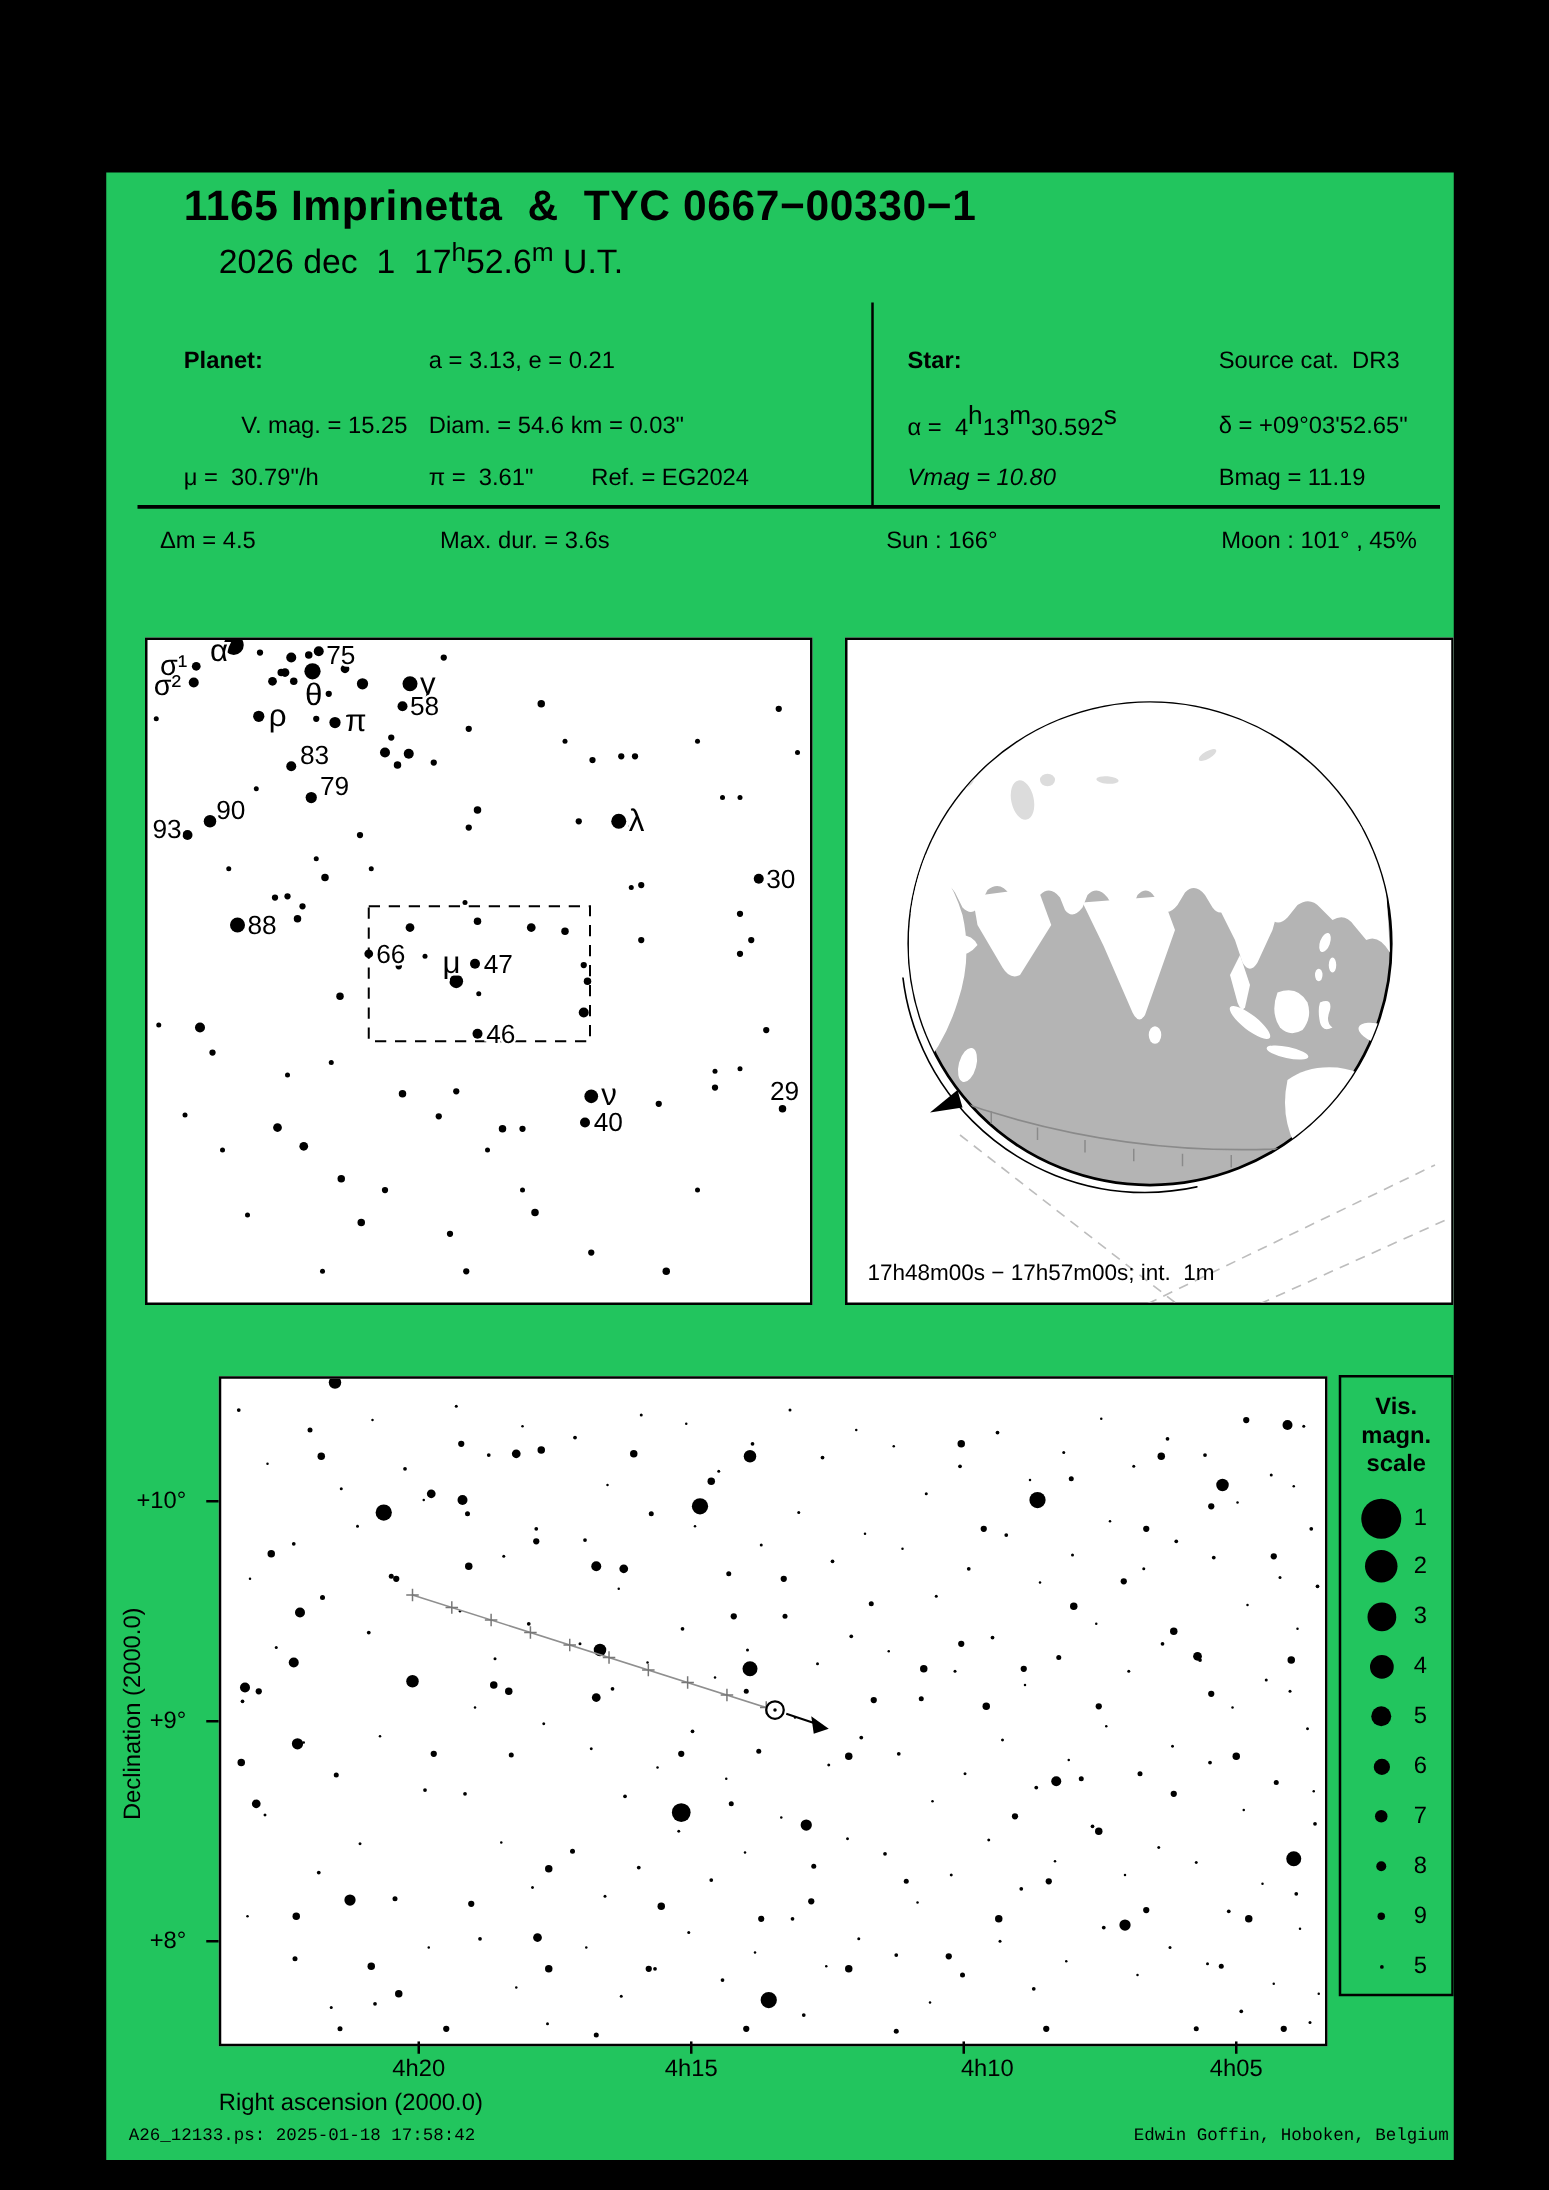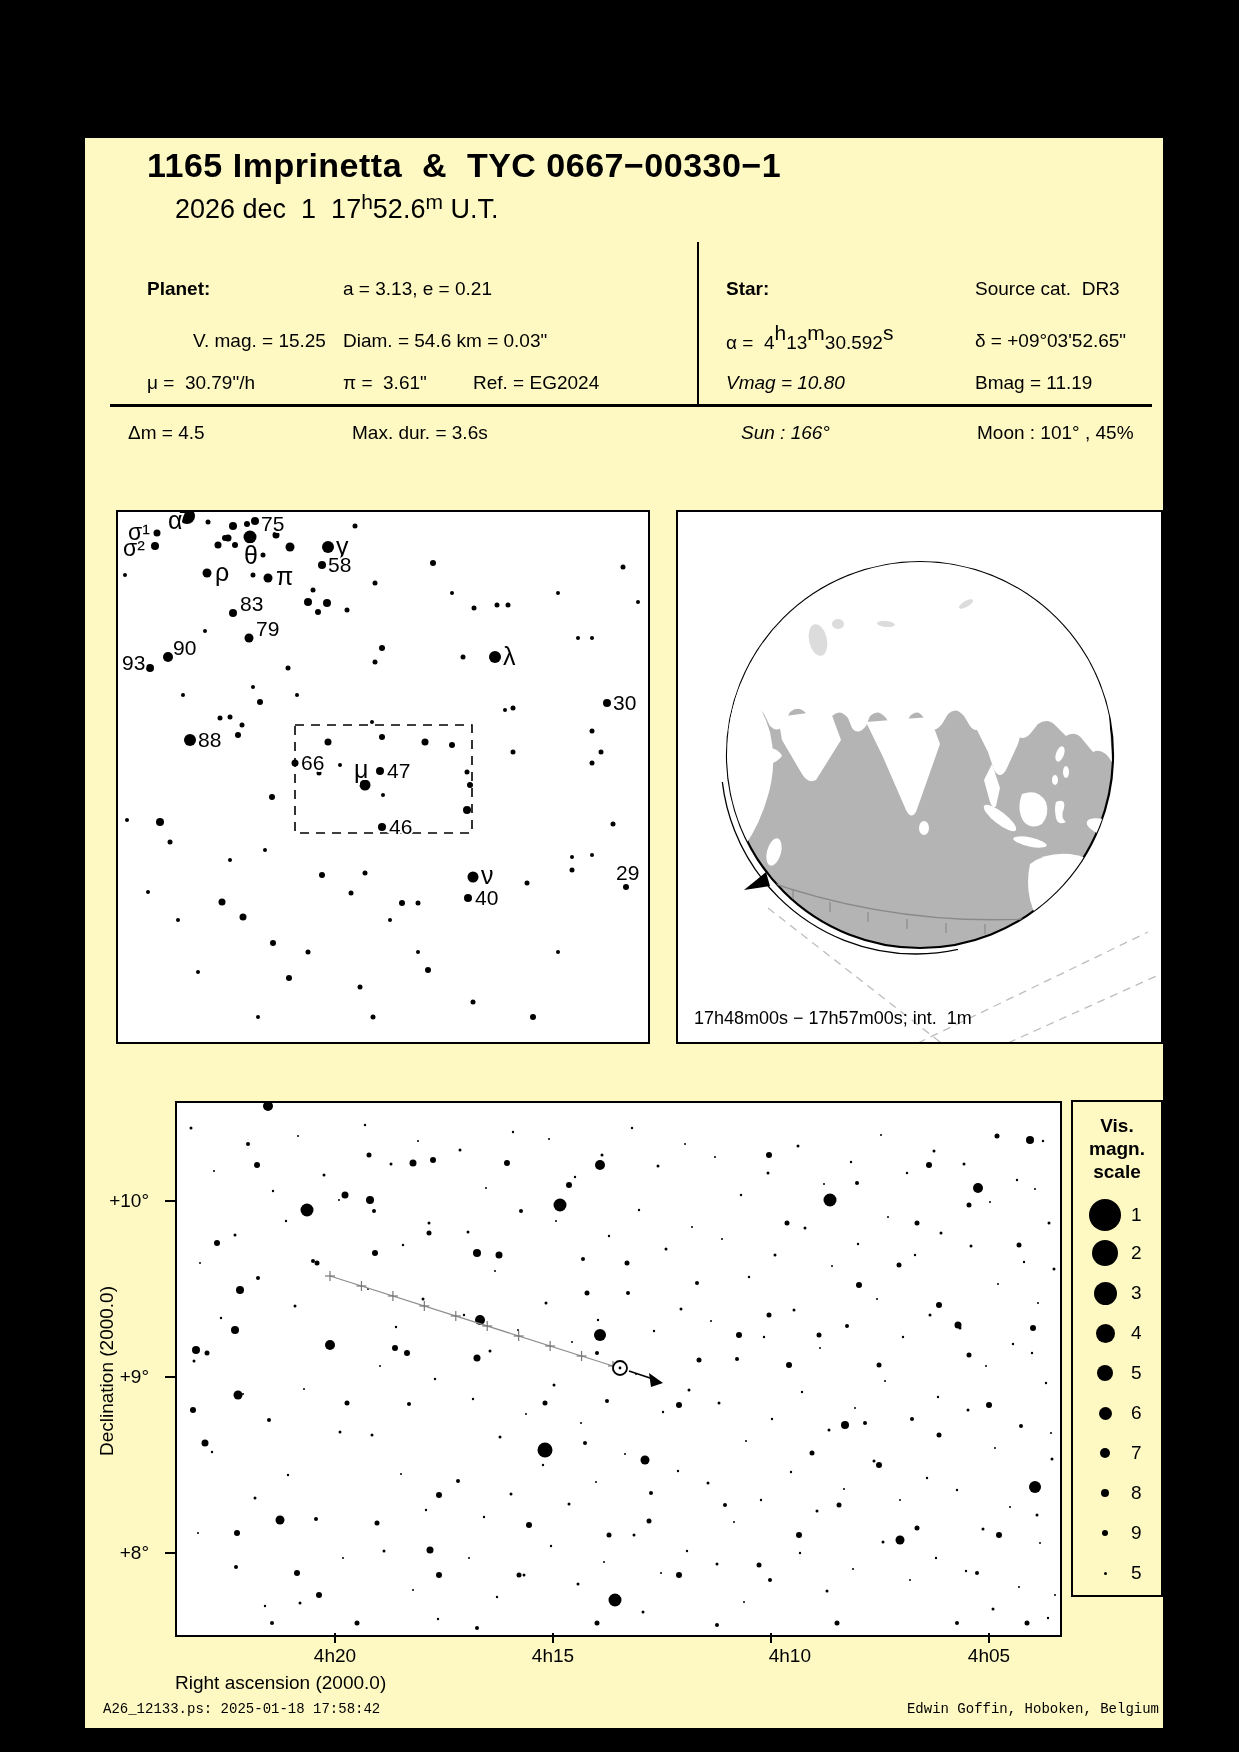--- a/index.html
+++ b/index.html
@@ -1,17 +1,17 @@
 <!DOCTYPE html>
 <html><head>
 <meta charset="utf-8">
 <style>
   html,body{margin:0;padding:0;background:#000;}
   body{width:1239px;height:1752px;position:relative;font-family:"Liberation Sans",sans-serif;color:#000;}
-  .page{position:absolute;left:85px;top:138px;width:1078px;height:1590px;background:#fef9c3;overflow:hidden;}
+  .page{position:absolute;left:85px;top:138px;width:1078px;height:1590px;background:#22c55e;overflow:hidden;}
   .abs{position:absolute;}
   .title{font-size:34px;font-weight:bold;letter-spacing:.5px;white-space:pre;}
   .subtitle{font-size:27px;white-space:pre;}
   .sup{position:relative;top:-9px;font-size:21px;}
   .cell{font-size:19px;white-space:pre;}
   .bold{font-weight:bold;}
   .vline{width:2px;background:#000;}
   .rule{height:3px;background:#000;}
   .chartbox{border:2px solid #000;background:#fff;}
   .caption{font-size:18px;white-space:pre;}
@@ -47,21 +47,21 @@
   <div class="abs cell" style="left:890px;top:140px;">Source cat.  DR3</div>
   <div class="abs cell" style="left:641px;top:192px;"><span>α =  4</span><span class="sup">h</span><span>13</span><span class="sup">m</span><span>30.592</span><span class="sup">s</span></div>
   <div class="abs cell" style="left:890px;top:192px;">δ = +09°03'52.65"</div>
   <div class="abs cell" style="left:641px;top:234px;font-style:italic;">Vmag = 10.80</div>
   <div class="abs cell" style="left:890px;top:234px;">Bmag = 11.19</div>
 
   <div class="abs rule" style="left:25px;top:266px;width:1042px;"></div>
 
   <div class="abs cell" style="left:43px;top:284px;">Δm = 4.5</div>
   <div class="abs cell" style="left:267px;top:284px;">Max. dur. = 3.6s</div>
-  <div class="abs cell" style="left:656px;top:284px;font-style:italic;">Sun : 166°</div>
+  <div class="abs cell" style="left:624px;top:284px;">Sun : 166°</div>
   <div class="abs cell" style="left:892px;top:284px;">Moon : 101° , 45%</div>
 
   <div class="abs chartbox" style="left:31px;top:372px;width:530px;height:530px;">
     <svg id="finder-svg" width="530" height="530" viewBox="0 0 530 530">
         <circle cx="90" cy="10" r="2.5" fill="#000"></circle>
         <circle cx="237" cy="14" r="2.5" fill="#000"></circle>
         <circle cx="107" cy="26" r="3" fill="#000"></circle>
         <circle cx="115" cy="14" r="4" fill="#000"></circle>
         <circle cx="129" cy="12" r="3" fill="#000"></circle>
         <circle cx="110" cy="26" r="3.5" fill="#000"></circle>

